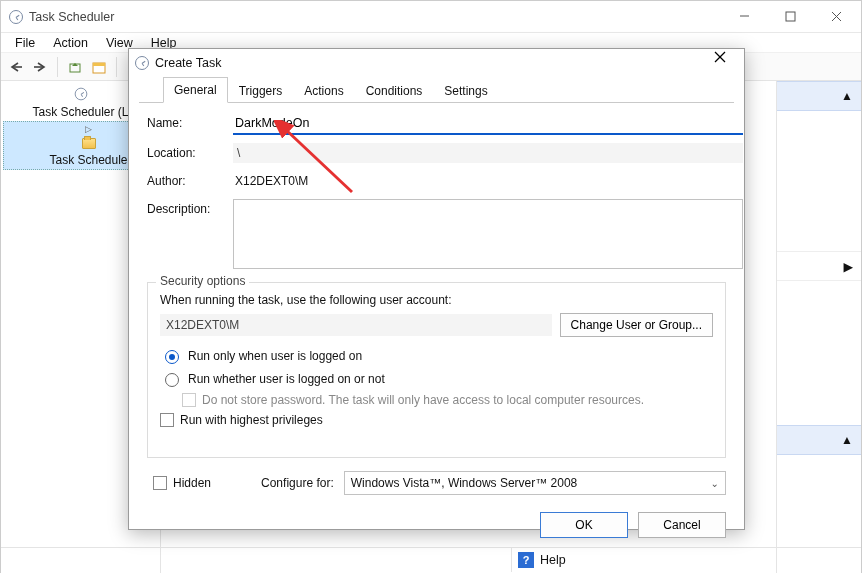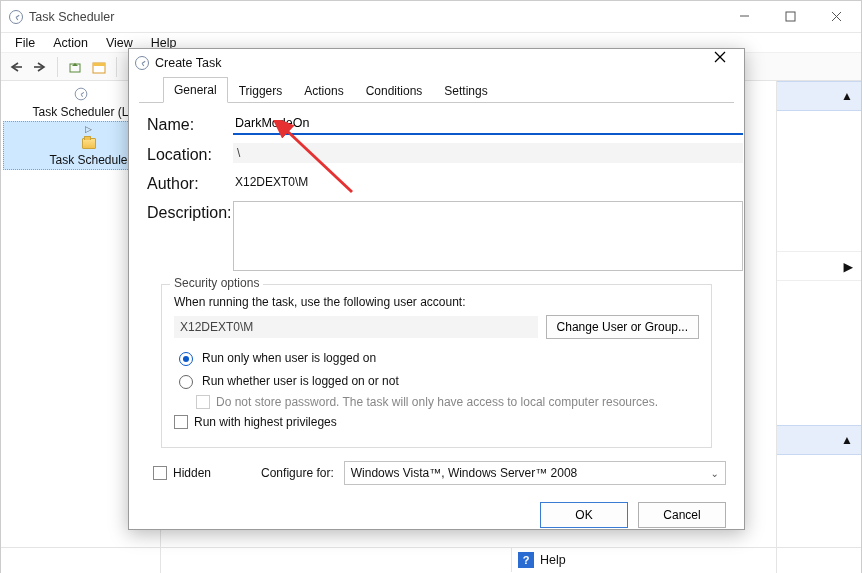--- a/index.html
+++ b/index.html
@@ -43,27 +43,27 @@
   .dlg-titlebar { height:28px; display:flex; align-items:flex-end; padding:7px 6px; }
   .dlg-title { margin-left:6px; font-size:12.5px; color:#111; }
   .dlg-close { margin-left:auto; width:36px; height:26px; display:flex; align-items:center; justify-content:center; font-size:14px; }
 
   .tabs { display:flex; gap:0; padding:0 10px; align-items:flex-end; }
   .tab { padding:5px 10px; border:1px solid transparent; border-bottom:none; font-size:12px; margin-bottom:-1px; }
   .tab.active { background:#fff; border:1px solid #c9c9c9; border-bottom:1px solid #fff;margin-left:24px; }
   .tabline { height:1px; background:#c9c9c9; margin:0 10px; }
 
   .formgrid { padding:10px 18px 4px 18px; display:grid; grid-template-columns:80px 1fr; row-gap:8px; column-gap:6px; align-items:start; }
-  .lbl { font-size:16px; padding-top:3px; }
+  .lbl { font-size:12px; padding-top:3px; }
   .name-input { width:510px; border:none; border-bottom:2px solid #0a58ca; font-size:12.5px; padding:3px 2px; outline:none; }
   .loc-val { width:510px; background:#f4f4f4; color:#444; font-size:12px; padding:3px 4px; }
   .auth-val { font-size:12px; padding:3px 2px; }
   .desc-box { width:510px; height:70px; border:1px solid #c2c2c2; resize:none; font-size:12px; padding:4px; outline:none; }
 
-  .groupbox { margin:6px 32px; border:1px solid #dcdcdc; padding:10px 12px 12px 12px; position:relative; }
+  .groupbox { margin:6px 18px; border:1px solid #dcdcdc; padding:10px 12px 24px 12px; position:relative; }
   .groupbox .legend { position:absolute; top:-9px; left:8px; background:#fff; padding:0 4px; font-size:12px; color:#444; }
   .sec-line { font-size:12px; margin-bottom:6px; }
   .user-row { display:flex; gap:8px; align-items:center; margin-bottom:10px; }
   .user-val { flex:1; background:#f4f4f4; font-size:12px; padding:4px 6px; color:#444; }
   .btn-small { border:1px solid #b4b4b4; background:#fdfdfd; padding:4px 10px; font-size:12px; }
   .radio-row, .chk-row { display:flex; align-items:center; gap:6px; font-size:12px; margin:6px 0; }
   .note { color:#888; font-size:12px; }
   .indent { margin-left:22px; }
 
   .bottom-row { display:flex; align-items:center; padding:6px 18px; gap:10px; }

